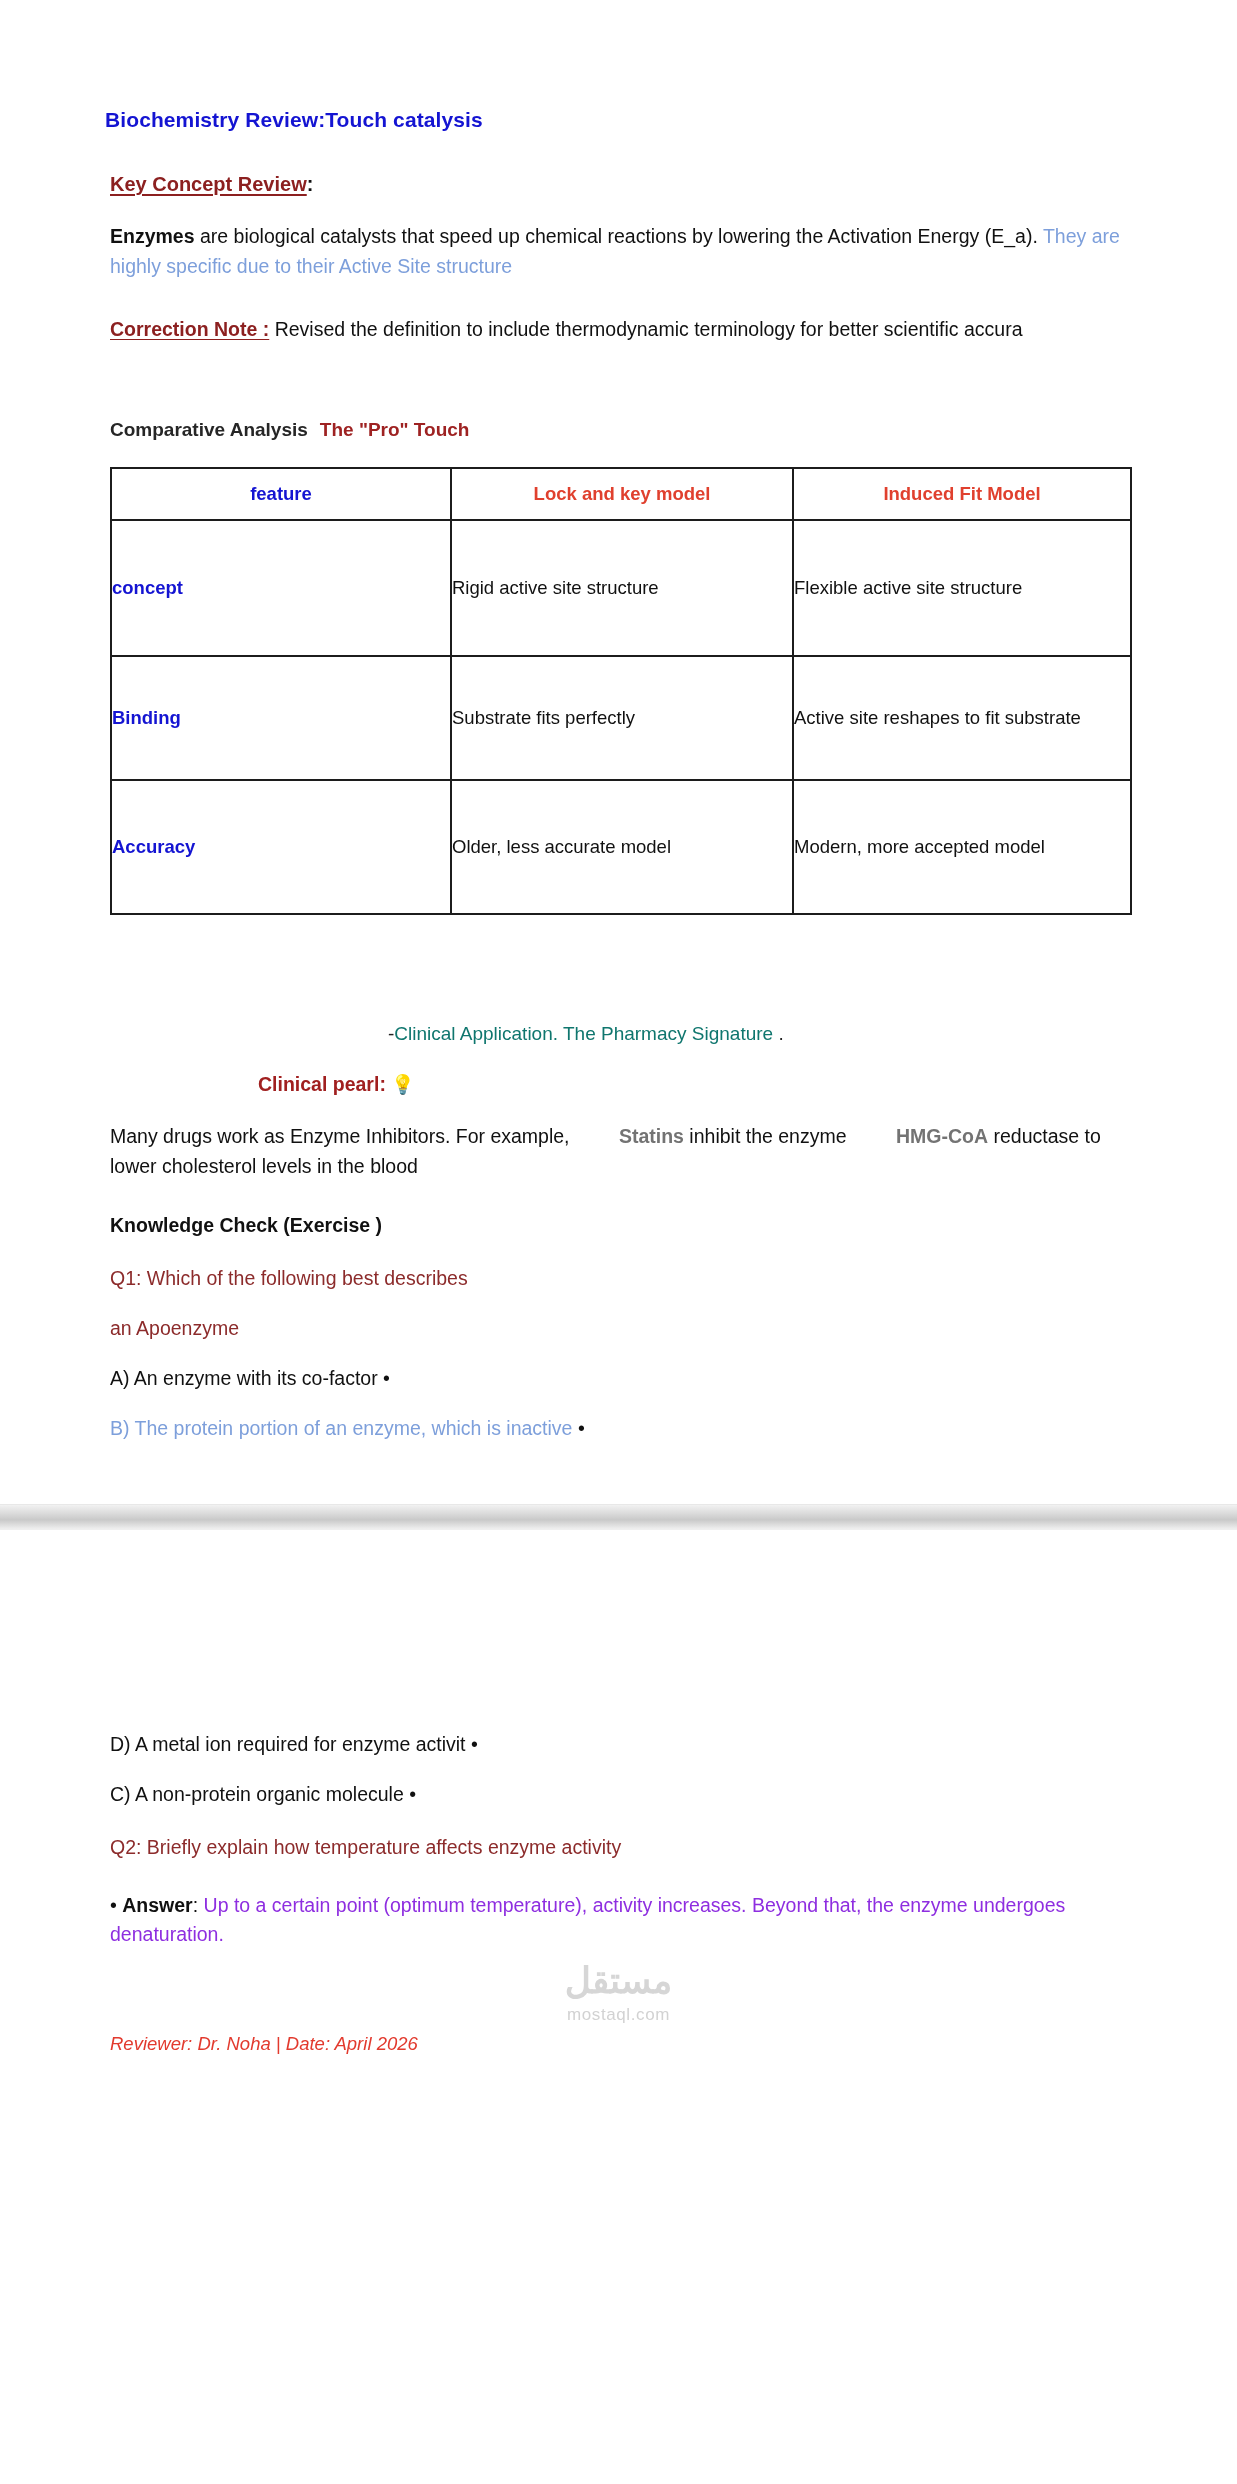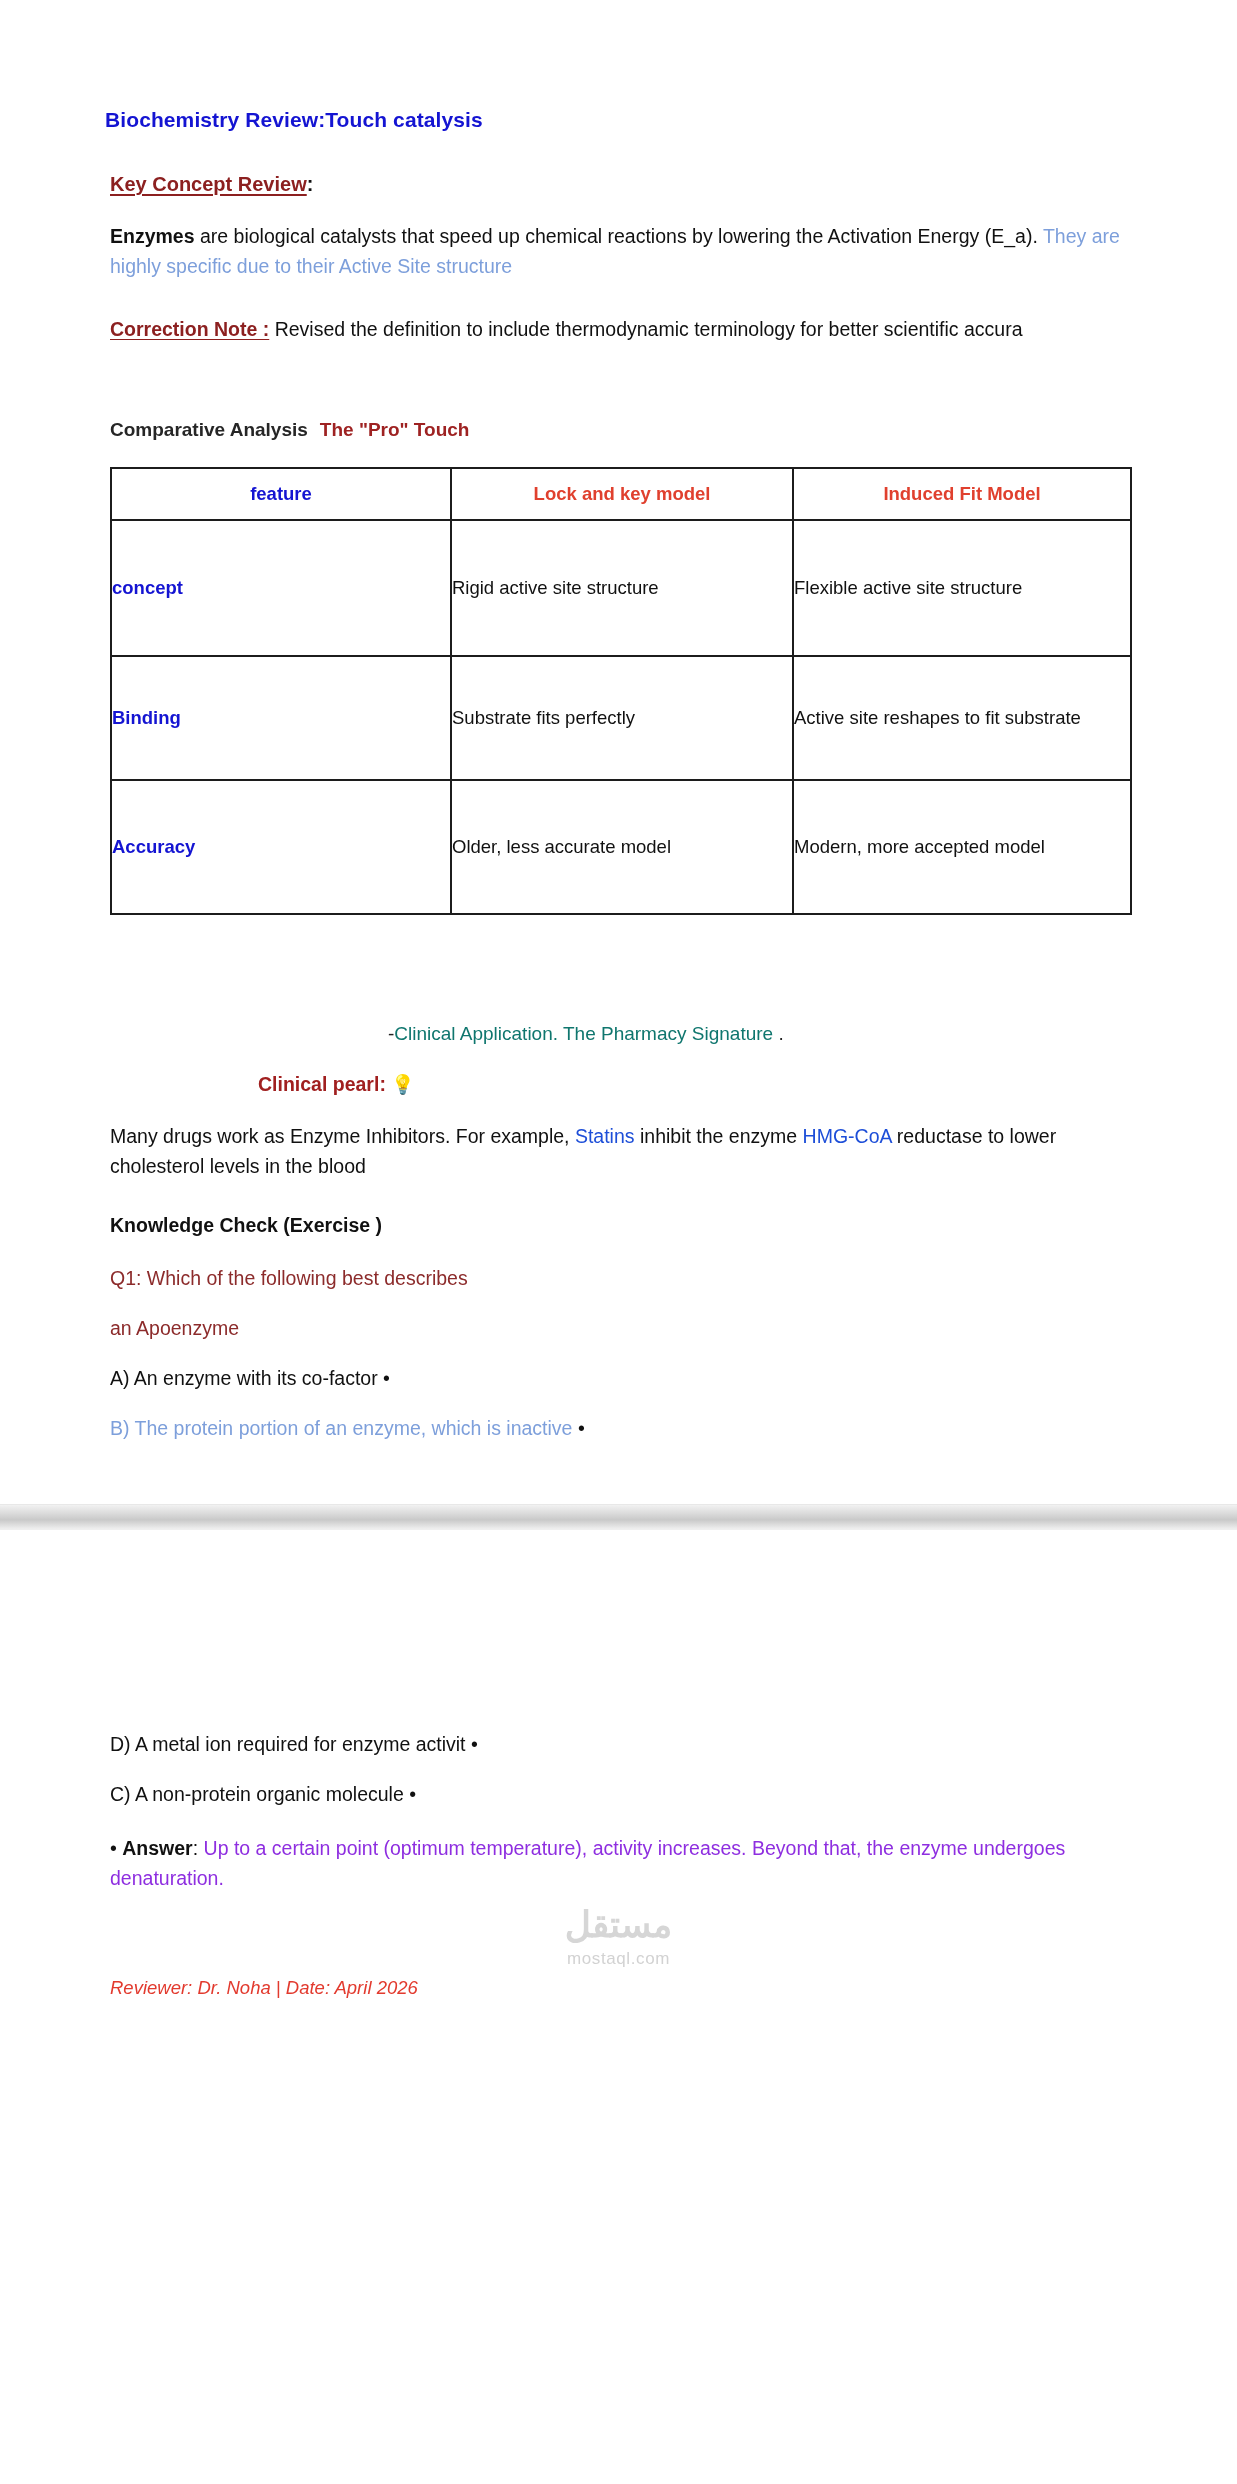--- a/index.html
+++ b/index.html
@@ -53,21 +53,21 @@
   }
 
   .para {
     font-size: 19.5px;
     line-height: 1.52;
     margin-top: 26px;
     color: #111111;
   }
   .para b { font-weight: bold; }
   .blue-soft { color: #7d9fdb; }
-  .t-purple-b { color: #1d4ed8; font-weight: normal; }
+  .t-purple-b { color: #737373; font-weight: bold; margin-left: 44px; }
 
   .correction {
     font-size: 19.5px;
     line-height: 1.52;
     margin-top: 34px;
     color: #111111;
   }
   .correction .lbl {
     color: #8c2020;
     font-weight: bold;
@@ -314,20 +314,21 @@
   <div class="content">
     <div class="page2-top"></div>
 
     <div class="opt">
       <span>D) A metal ion required for enzyme activit</span><span class="bullet-end"> •</span>
     </div>
     <div class="opt">
       <span>C) A non-protein organic molecule</span><span class="bullet-end"> •</span>
     </div>
 
+    <div class="q-red">Q2: Briefly explain how temperature affects enzyme activity</div>
 
     <div class="answer">
       <span class="lead">• </span><span class="lead"><b>Answer</b></span><span class="lead">: </span><span>Up to a certain point (optimum temperature), activity increases. Beyond that, the enzyme undergoes  denaturation.</span>
     </div>
 
     <div class="footer-note">Reviewer: Dr. Noha | Date: April 2026</div>
   </div>
 
   <div class="watermark">
     <div class="wm-ar">مستقل</div>

